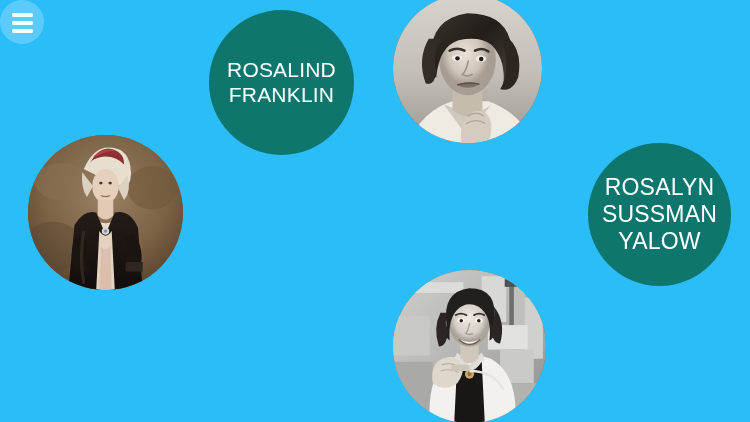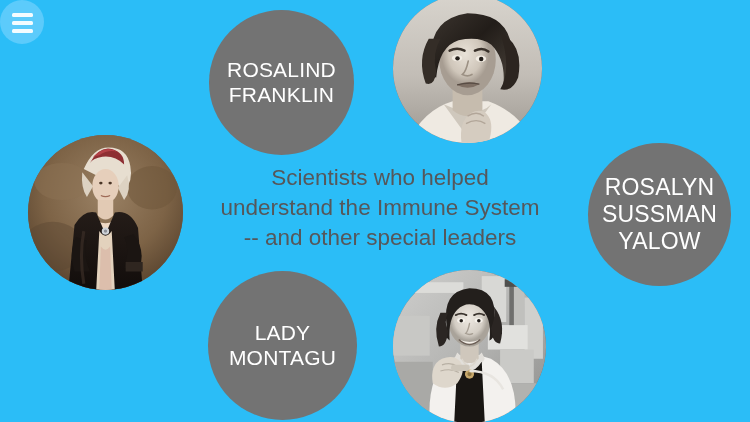--- a/index.html
+++ b/index.html
@@ -48,21 +48,21 @@
     display: block;
   }
 
   
   .bubble {
     position: absolute;
     border-radius: 50%;
     overflow: hidden;
   }
   .bubble-text {
-    background: #737373;
+    background: #0f766e;
     display: flex;
     align-items: center;
     justify-content: center;
     text-align: center;
     color: #ffffff;
     letter-spacing: 0.2px;
     line-height: 1.18;
     cursor: pointer;
   }
   .bubble-text .label {
@@ -233,24 +233,20 @@
       <path d="M36 62 Q33 78 36 96" stroke="#3a2e26" stroke-width="2" fill="none" opacity="0.7"></path>
     </svg>
   </div>
 
   <div class="bubble bubble-text" id="bubble-rosalyn-yalow-name">
     <span class="label">ROSALYN
 SUSSMAN
 YALOW</span>
   </div>
 
-  <div class="bubble bubble-text" id="bubble-lady-montagu-name">
-    <span class="label">LADY
-MONTAGU</span>
-  </div>
 
   <div class="bubble bubble-photo" id="bubble-rosalyn-yalow-photo">
     <svg class="photo-canvas" viewBox="0 0 100 100" preserveAspectRatio="xMidYMid slice">
       <defs>
         <linearGradient id="rybg" x1="0" y1="0" x2="1" y2="1">
           <stop offset="0%" stop-color="#cfcfcd"></stop>
           <stop offset="50%" stop-color="#b5b5b3"></stop>
           <stop offset="100%" stop-color="#8e8e8c"></stop>
         </linearGradient>
         <radialGradient id="ryface" cx="48%" cy="42%" r="46%">
@@ -304,17 +300,14 @@
 
       <path d="M26 74 Q24 62 32 58 Q40 55 44 60 Q48 66 42 74 Q34 80 26 74 Z" fill="#ded7cc"></path>
       <path d="M32 62 Q38 60 42 63" stroke="#b8b0a4" stroke-width="0.8" fill="none"></path>
       <path d="M31 66 Q38 64 43 67" stroke="#b8b0a4" stroke-width="0.8" fill="none"></path>
       <rect x="38" y="62" width="12" height="4" rx="1.6" fill="#cdc6ba"></rect>
 
       <path d="M50 66 Q66 66 72 78" stroke="#e8e5e0" stroke-width="1.6" fill="none"></path>
     </svg>
   </div>
 
-  <div class="caption">Scientists who helped
-understand the Immune System
--- and other special leaders</div>
 
 </div>
 
 </body></html>

